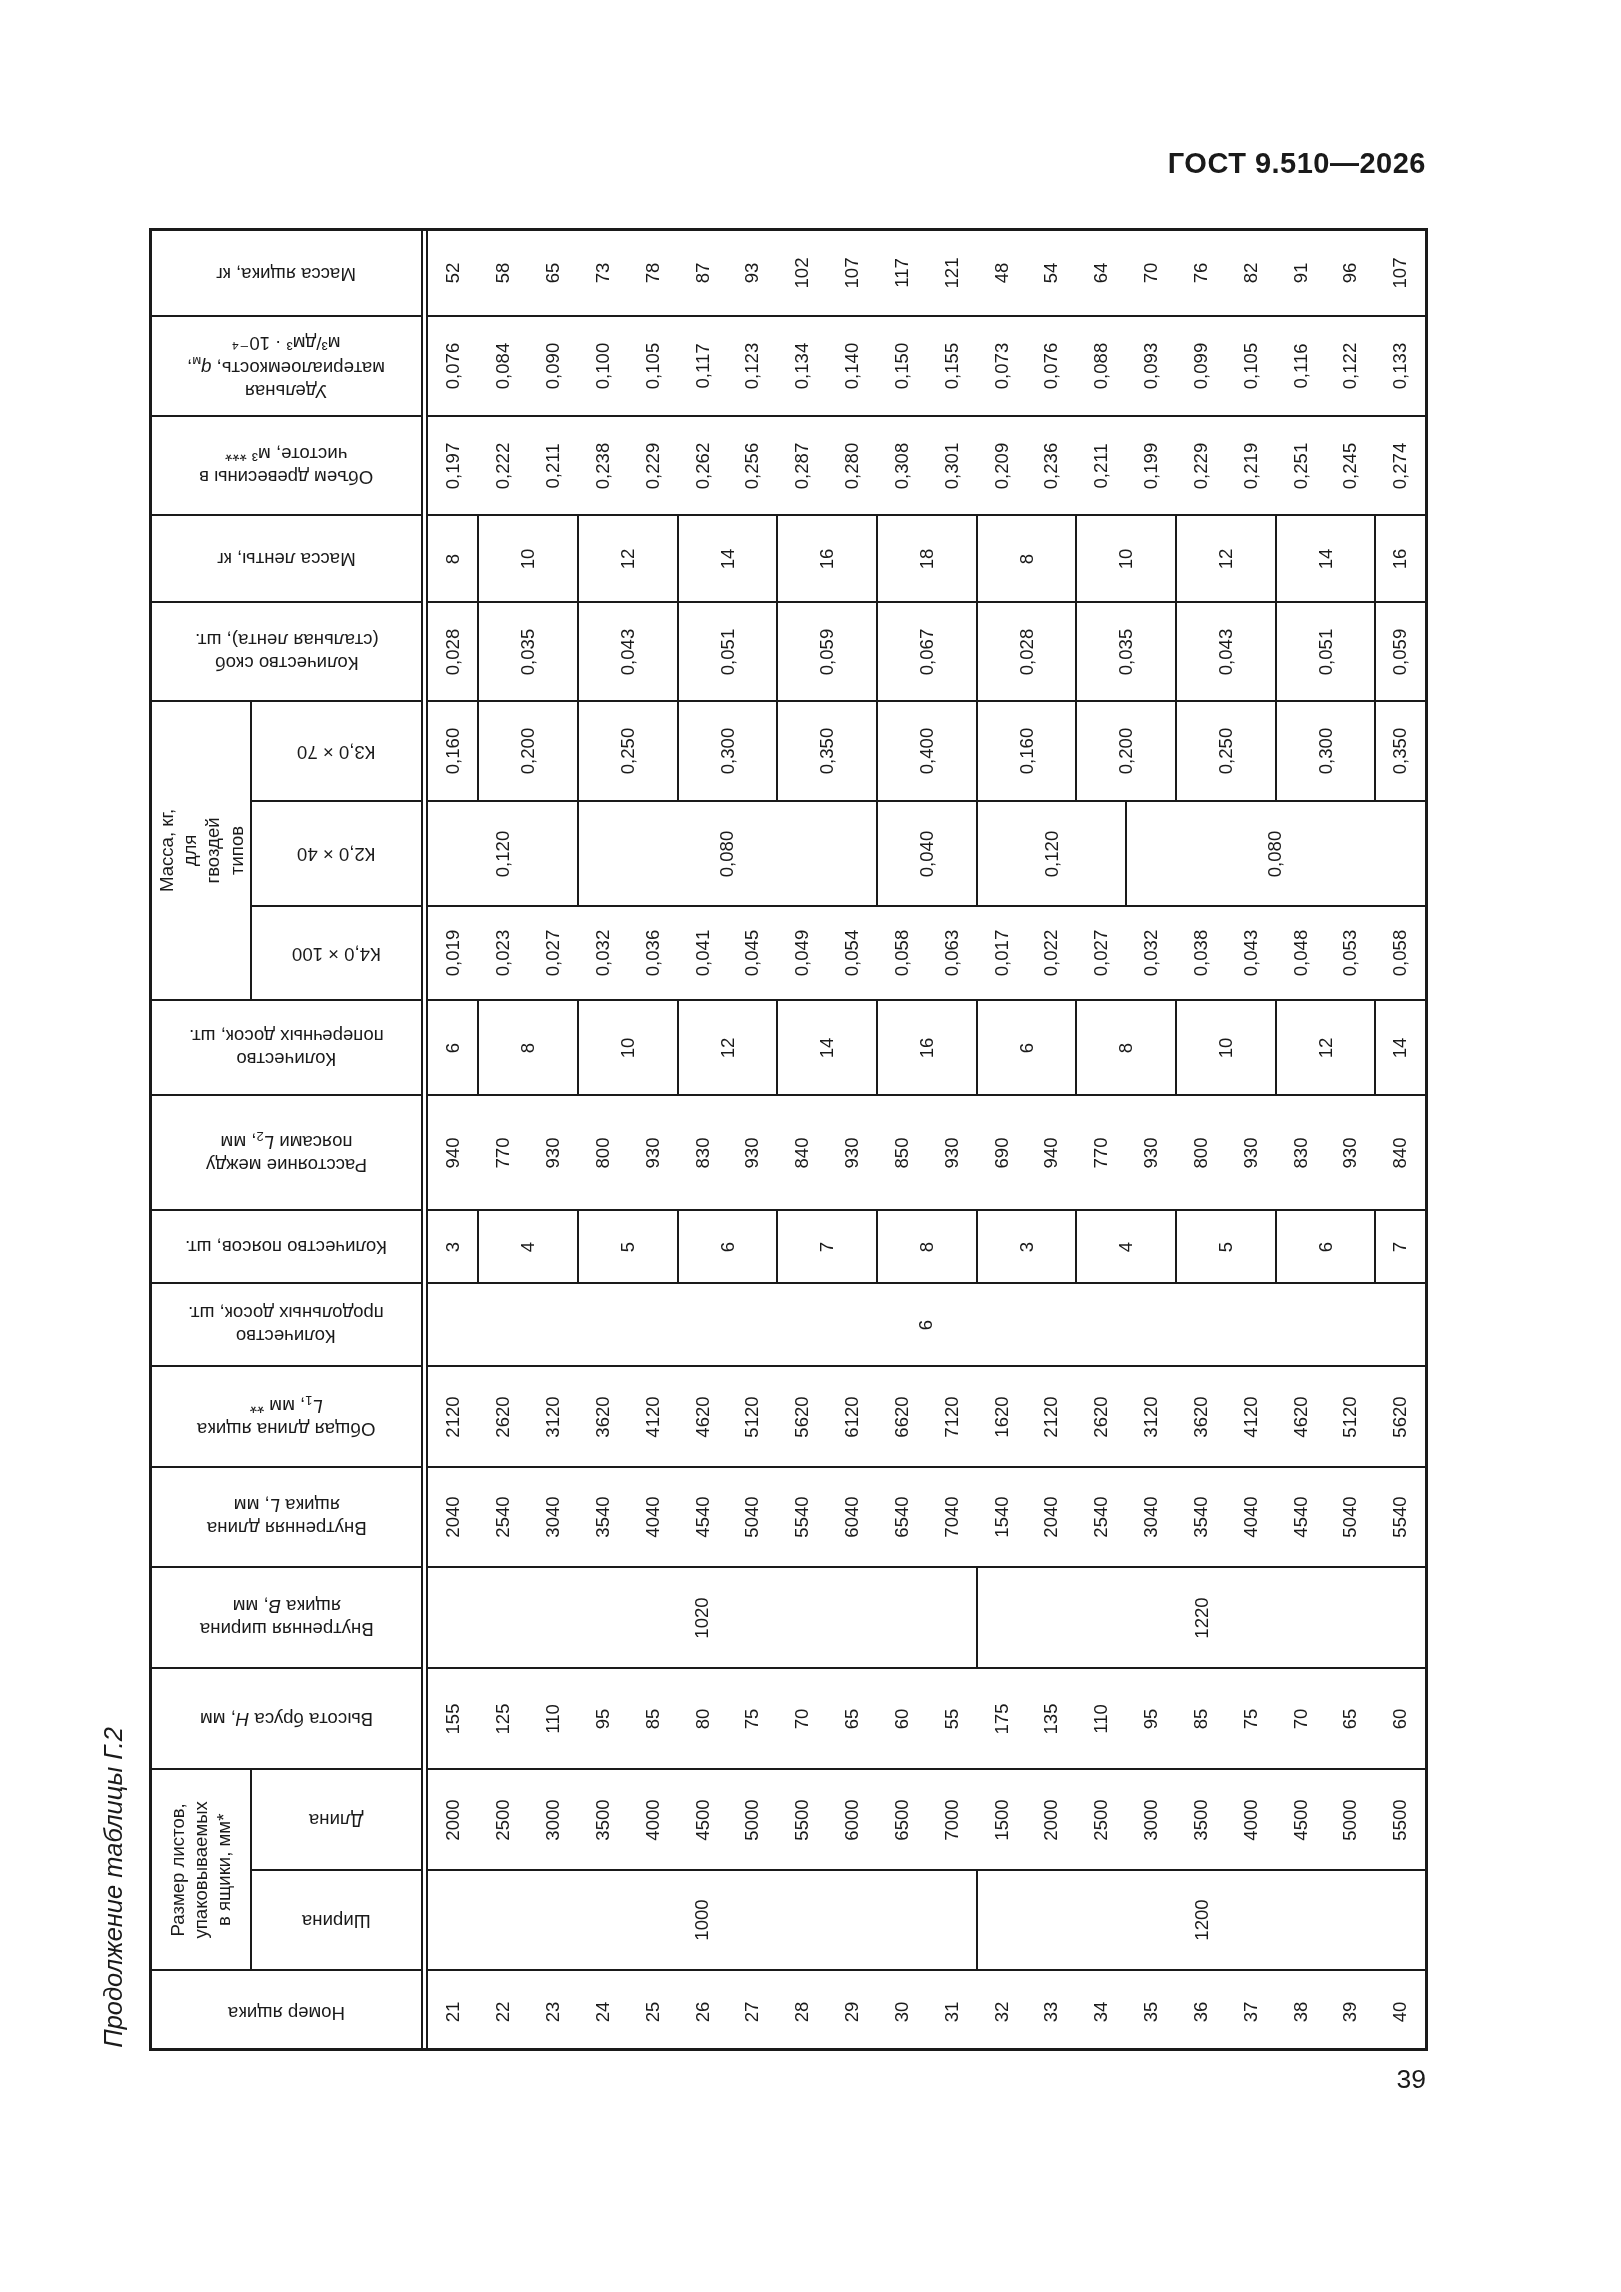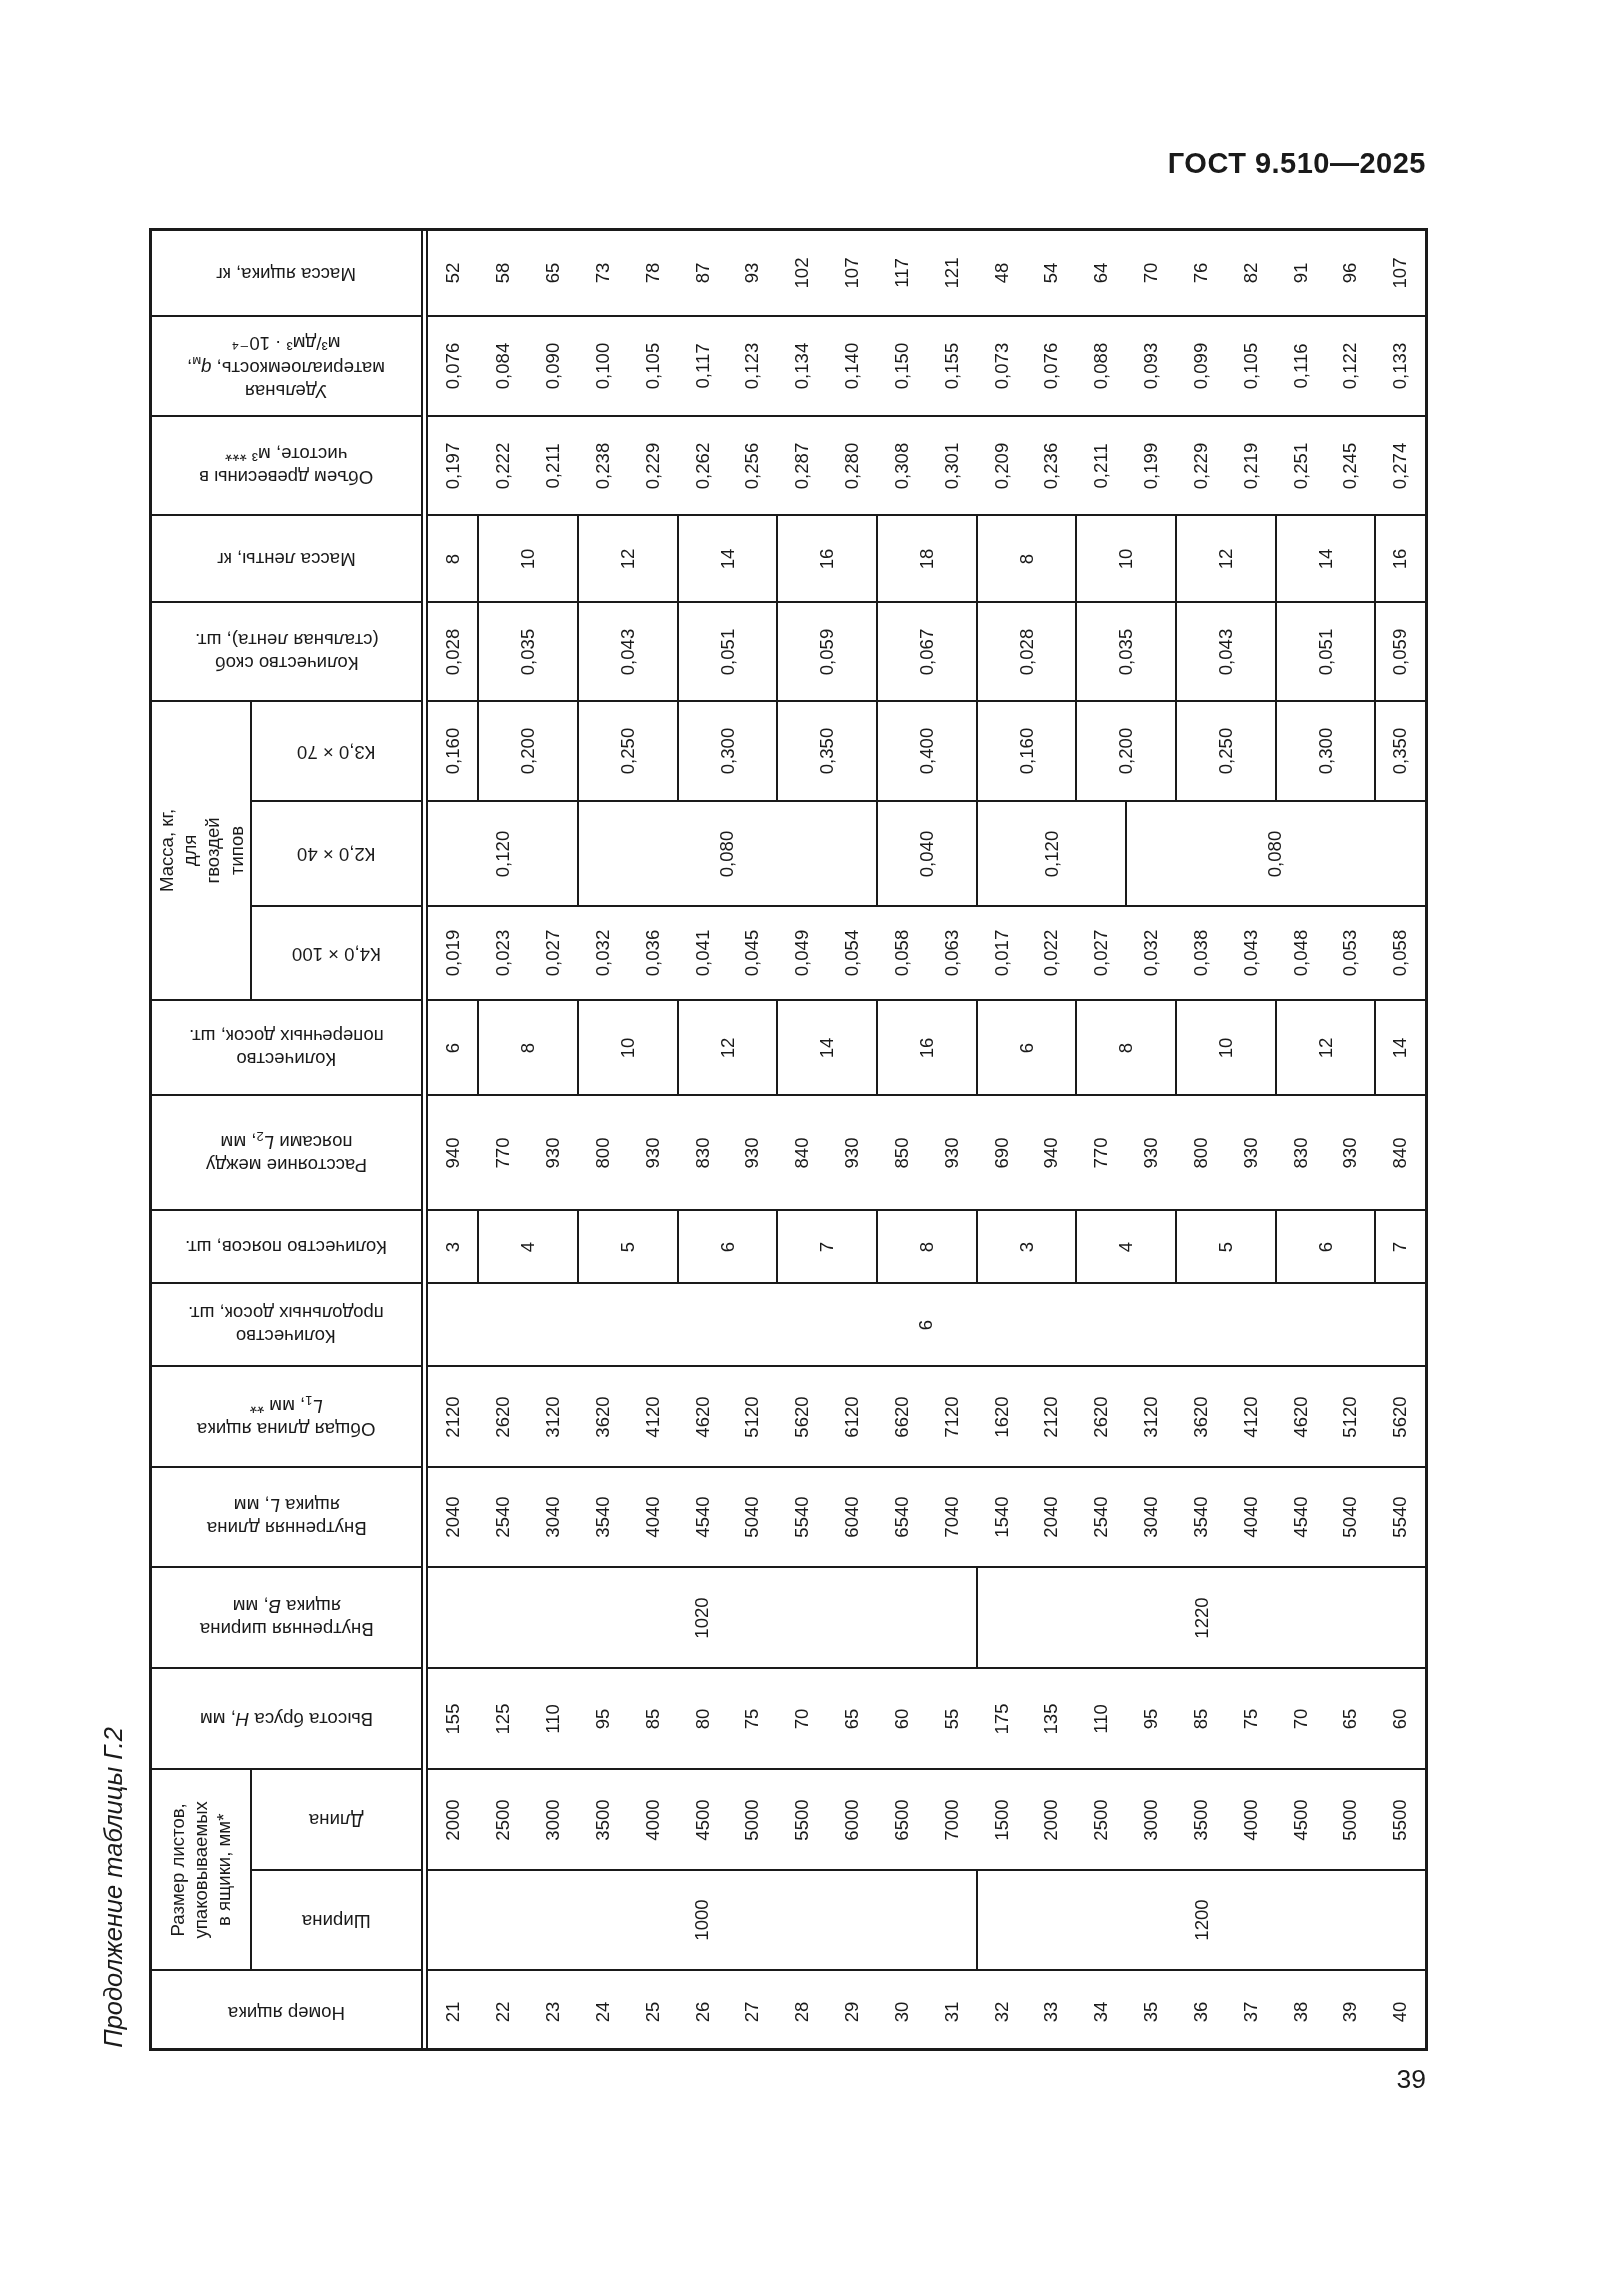--- a/index.html
+++ b/index.html
@@ -40,21 +40,21 @@
   .r180{display:inline-block;transform:rotate(180deg);text-align:center;line-height:1.22;}
   .r270{display:inline-block;transform:rotate(-90deg);}
   .val{white-space:nowrap;}
   .grp-label{white-space:normal;text-align:center;line-height:1.25;}
   sub{font-size:70%;}
 </style>
 </head>
 <body>
 
 <div class="page">
-  <div class="doc-header">ГОСТ 9.510—2025</div>
+  <div class="doc-header">ГОСТ 9.510—2026</div>
 
   <div class="table-caption">
     <span class="r270">Продолжение таблицы Г.2</span>
   </div>
 
   <div id="gost-table">
       <div class="ln" style="left: 0px; top: 0px; width: 1279px; height: 2.9px;"></div>
       <div class="ln" style="left: 0px; top: 1820px; width: 1279px; height: 2.9px;"></div>
       <div class="ln" style="left: 0px; top: 0px; width: 2.9px; height: 1823px;"></div>
       <div class="ln" style="left: 1276px; top: 0px; width: 2.9px; height: 1823px;"></div>

